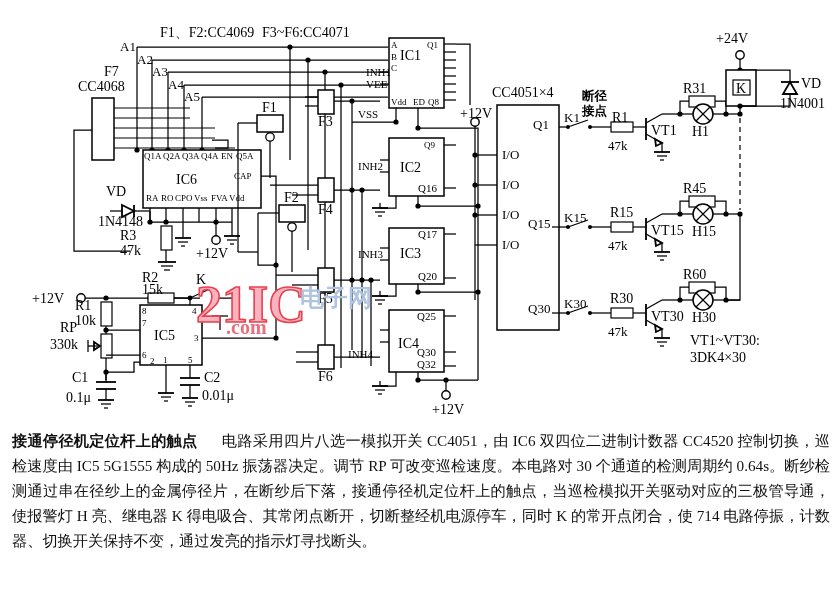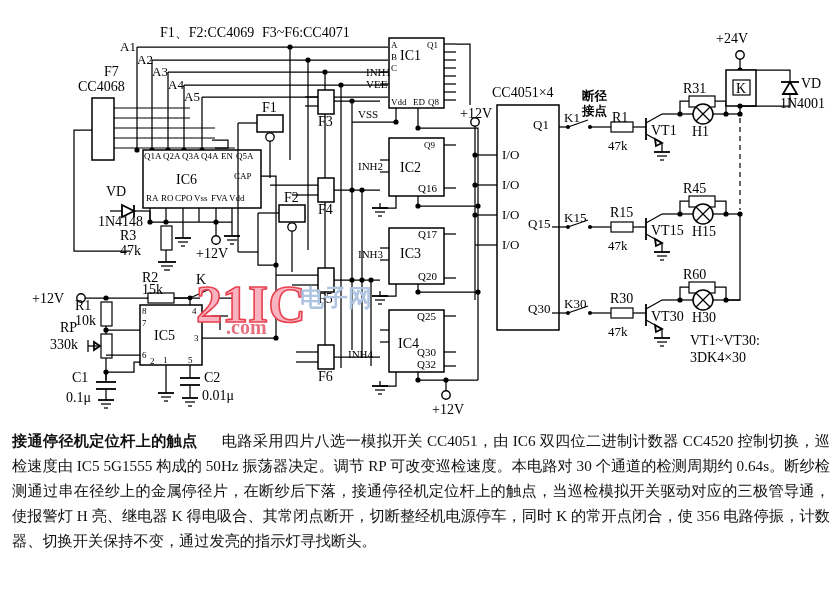--- a/index.html
+++ b/index.html
@@ -617,17 +617,17 @@
   </div>
   <div class="wm" id="wm2">
     <svg width="180" height="40" viewBox="0 0 180 40">
       <text x="0" y="28" font-family="DejaVu Sans, sans-serif" font-size="24" font-weight="bold" fill="#aec4e0">电子网</text>
     </svg>
   </div>
 
   <div id="caption">
     <p>
       <span class="ttl">接通停径机定位杆上的触点</span>
-      <span style="display:inline-block;width:20px"></span><span>电路采用四片八选一模拟开关 CC4051，由 IC6 双四位二进制计数器 CC4520 控制切换，巡检速度由 IC5 5G1555 构成的 50Hz 振荡器决定。调节 RP 可改变巡检速度。本电路对 30 个通道的检测周期约 0.64s。断纱检测通过串在径纱上的金属停径片，在断纱后下落，接通停径机定位杆上的触点，当巡检模拟开关驱动对应的三极管导通，使报警灯 H 亮、继电器 K 得电吸合、其常闭点断开，切断整经机电源停车，同时 K 的常开点闭合，使 356 电路停振，计数器、切换开关保持不变，通过发亮的指示灯寻找断头。</span>
+      <span style="display:inline-block;width:20px"></span><span>电路采用四片八选一模拟开关 CC4051，由 IC6 双四位二进制计数器 CC4520 控制切换，巡检速度由 IC5 5G1555 构成的 50Hz 振荡器决定。调节 RP 可改变巡检速度。本电路对 30 个通道的检测周期约 0.64s。断纱检测通过串在径纱上的金属停径片，在断纱后下落，接通停径机定位杆上的触点，当巡检模拟开关驱动对应的三极管导通，使报警灯 H 亮、继电器 K 得电吸合、其常闭点断开，切断整经机电源停车，同时 K 的常开点闭合，使 714 电路停振，计数器、切换开关保持不变，通过发亮的指示灯寻找断头。</span>
     </p>
   </div>
 
 </div>
 
 </body></html>

